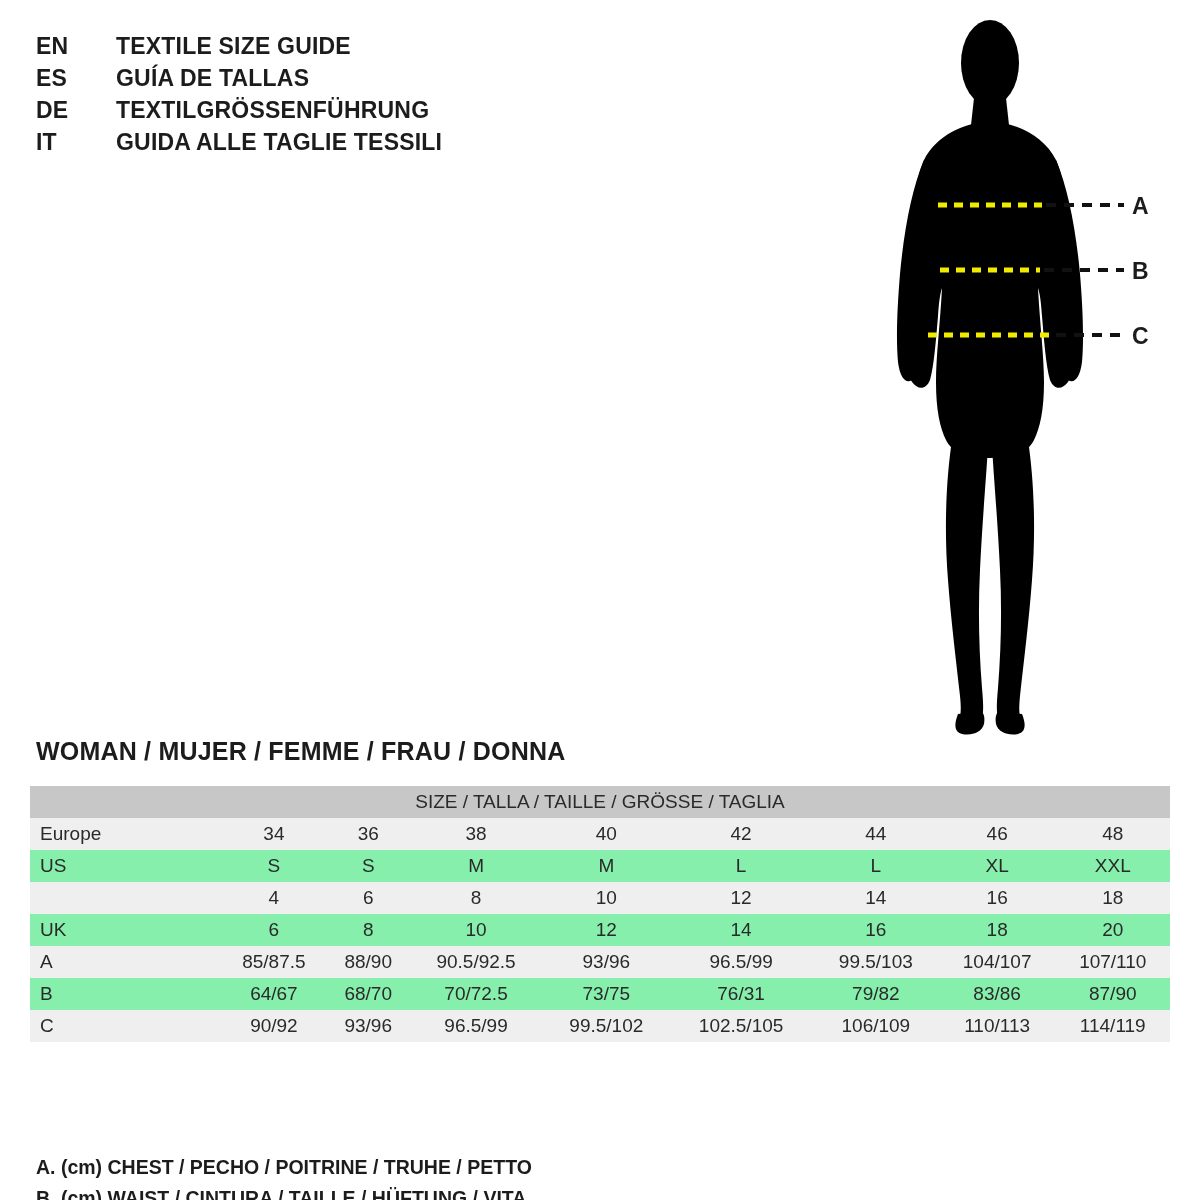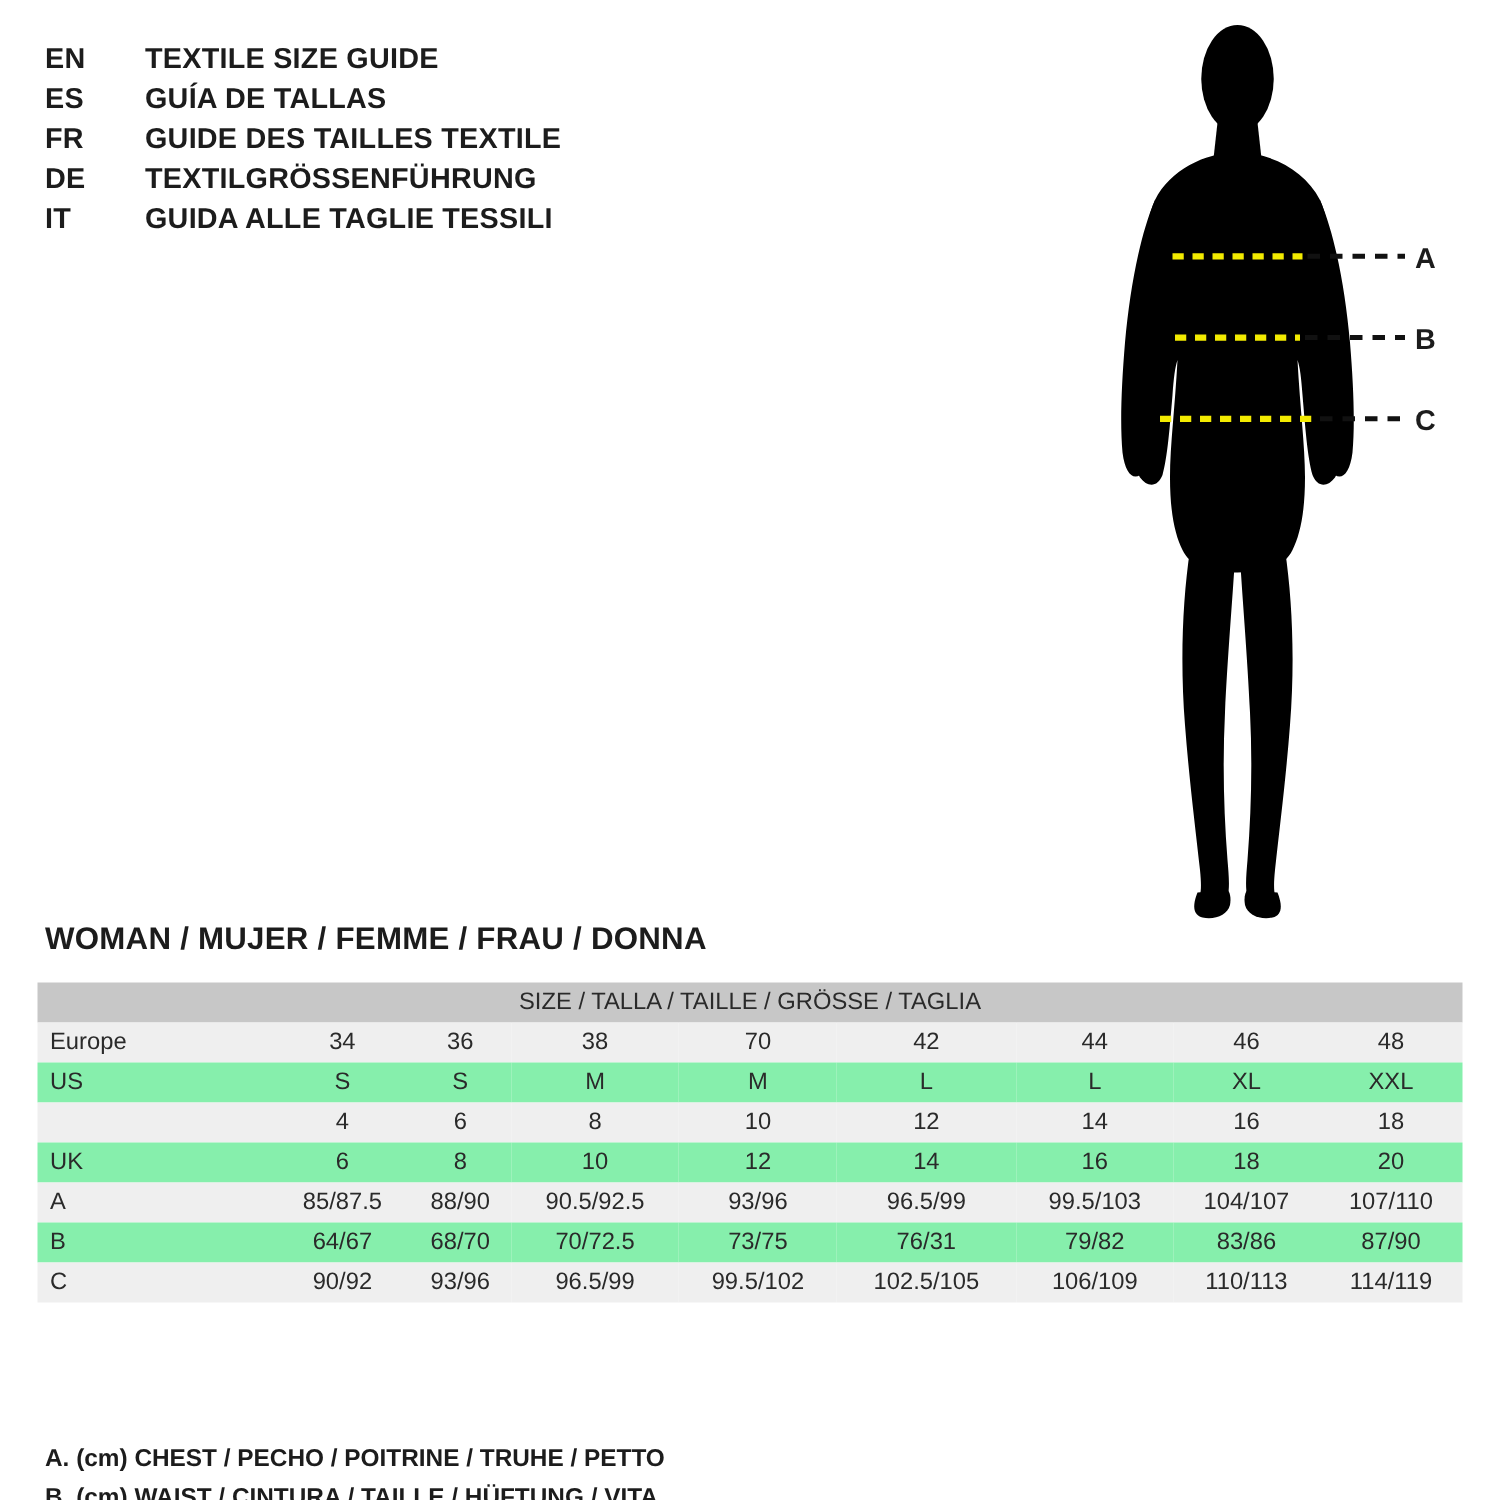--- a/index.html
+++ b/index.html
@@ -124,24 +124,20 @@
 <body>
 
 <div id="title-block">
   <div class="title-row">
     <span class="title-lang">EN</span>
     <span class="title-text">TEXTILE SIZE GUIDE</span>
   </div>
   <div class="title-row">
     <span class="title-lang">ES</span>
     <span class="title-text">GUÍA DE TALLAS</span>
-  </div>
-  <div class="title-row">
-    <span class="title-lang">FR</span>
-    <span class="title-text">GUIDE DES TAILLES TEXTILE</span>
   </div>
   <div class="title-row">
     <span class="title-lang">DE</span>
     <span class="title-text">TEXTILGRÖSSENFÜHRUNG</span>
   </div>
   <div class="title-row">
     <span class="title-lang">IT</span>
     <span class="title-text">GUIDA ALLE TAGLIE TESSILI</span>
   </div>
 </div>
@@ -220,21 +216,21 @@
   <tbody>
     <tr class="header-row">
       <td colspan="9">SIZE / TALLA / TAILLE / GRÖSSE / TAGLIA</td>
     </tr>
 
     <tr class="shade-a">
       <td class="row-head">Europe</td>
       <td>34</td>
       <td>36</td>
       <td>38</td>
-      <td>70</td>
+      <td>40</td>
       <td>42</td>
       <td>44</td>
       <td>46</td>
       <td>48</td>
     </tr>
 
     <tr class="shade-b">
       <td class="row-head">US</td>
       <td>S</td>
       <td>S</td>

